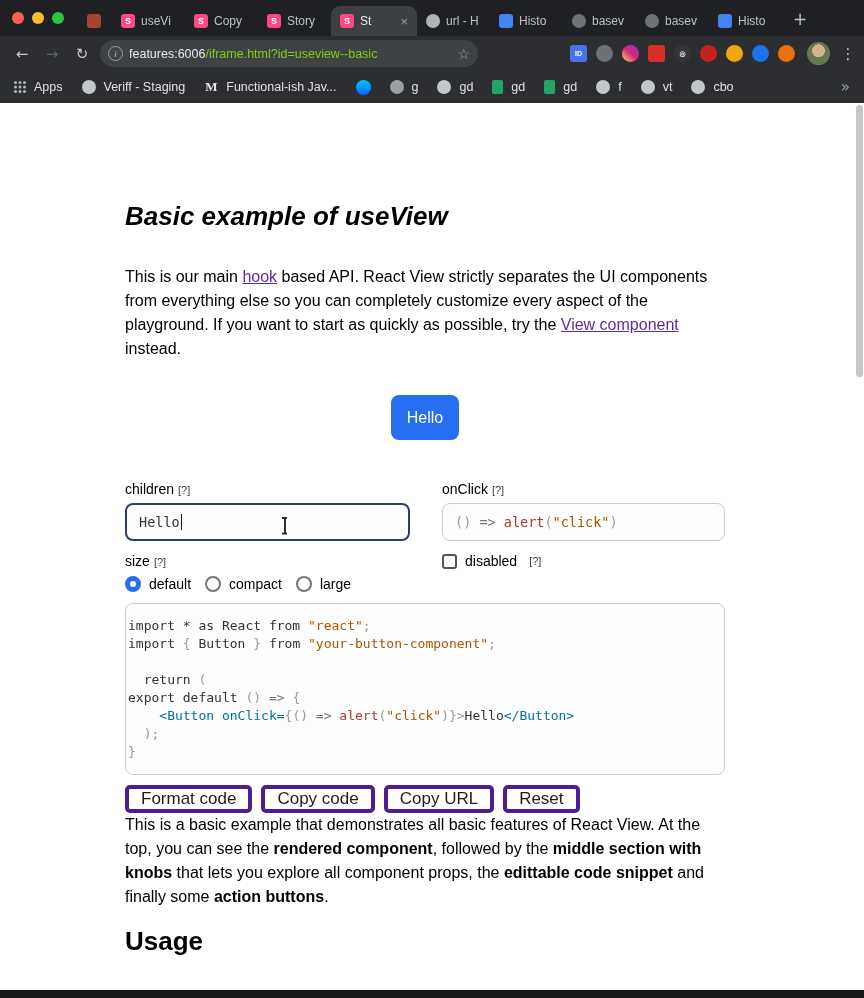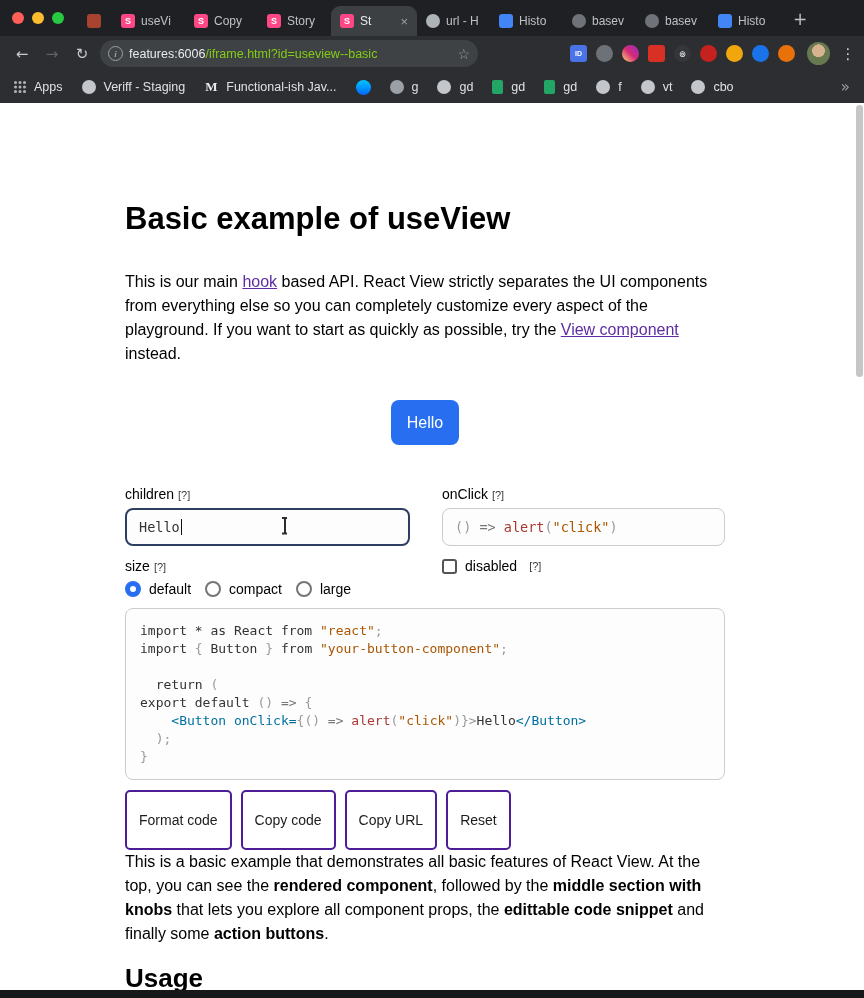--- a/index.html
+++ b/index.html
@@ -62,21 +62,21 @@
   .bi-github{width:14px;height:14px;border-radius:50%;background:#c3c7cc;}
   .bi-medium{width:14px;height:14px;font:bold 13px "Liberation Serif",serif;color:#e8eaed;
     display:flex;align-items:center;justify-content:center;}
   .bi-messenger{width:15px;height:15px;border-radius:50%;background:linear-gradient(180deg,#00c6ff,#0068ff);}
   .bi-sheets{width:11px;height:14px;border-radius:2px;background:#23a566;}
   .bi-gray{width:14px;height:14px;border-radius:50%;background:#9aa0a6;}
 
   
   .page{position:absolute;top:103px;left:0;right:0;height:887px;background:#fff;overflow:hidden;color:#000;}
   .content{width:600px;margin-left:125px;padding-top:98px;}
-  h1{font-size:31px;font-weight:bold;margin:0 0 33px;}
+  h1{font-size:26px;font-weight:bold;margin:0 0 33px;font-style:italic;}
   .para{font-size:16px;line-height:24px;margin:0;}
   .para .link{color:var(--link-purple,#5e2ca5);text-decoration:underline;}
   .preview{display:flex;justify-content:center;margin:34px 0 0;}
   .btn-primary{background:var(--accent-blue,#276ef1);color:#fff;border:none;border-radius:8px;
     font-size:16px;font-family:inherit;padding:12px 16px;line-height:21px;cursor:pointer;}
   .knobs{display:grid;grid-template-columns:285px 283px;column-gap:32px;margin-top:41px;}
   .knob-label{font-size:14px;margin-bottom:6px;}
   .help{font-size:11px;color:#3a3a3a;margin-left:4px;}
   .knob-input{height:38px;box-sizing:border-box;border-radius:8px;background:#fdfdfd;display:flex;
     align-items:center;padding:0 12px;font-family:"DejaVu Sans Mono",monospace;font-size:13.5px;color:#333;}
@@ -86,32 +86,32 @@
   .knob-size,.knob-disabled{margin-top:12px;}
   .radio-row{display:flex;align-items:center;margin-top:7px;}
   .radio-opt{display:flex;align-items:center;gap:8px;margin-right:14px;font-size:14px;}
   .radio{width:16px;height:16px;border-radius:50%;box-sizing:border-box;background:#fff;flex:none;}
   .radio.sel{border:5px solid var(--accent-blue,#276ef1);}
   .radio.unsel{border:2px solid #757575;}
   .check-row{display:flex;align-items:center;gap:8px;font-size:14px;}
   .checkbox{width:15px;height:15px;border:2px solid #555;border-radius:3px;box-sizing:border-box;
     background:#fff;flex:none;}
   .codebox{margin-top:11px;border:1px solid #ccc;border-radius:8px;background:#fdfdfd;
-    padding:13px 14px;font-family:"DejaVu Sans Mono",monospace;font-size:13px;line-height:18px;box-sizing:border-box;}
+    padding:13px 2px;font-family:"DejaVu Sans Mono",monospace;font-size:13px;line-height:18px;box-sizing:border-box;}
   .code-line{white-space:pre;}
   .tok-plain{color:var(--code-plain,#333)}
   .tok-punct{color:var(--code-punct,#999)}
   .tok-op{color:var(--code-operator,#777)}
   .tok-string{color:var(--code-string,#aa5500)}
   .tok-func{color:var(--code-function,#aa3731)}
   .tok-tag{color:var(--code-tag,#0070a1)}
   .tok-attr{color:var(--code-attr,#0070a1)}
   .actions{display:flex;gap:9px;margin-top:10px;}
-  .action-btn{background:#fff;border:2px solid #4c1d95;border-radius:5px;padding:20px 12px;
-    font-size:14px;color:#1c1c1c;font-family:inherit;cursor:pointer;}
+  .action-btn{background:#fff;border:4px solid #4c1d95;border-radius:5px;padding:0 12px;
+    font-size:17px;color:#1c1c1c;font-family:inherit;cursor:pointer;}
   .outro{}
   h2{font-size:26px;font-weight:bold;margin:17px 0 0;}
   .scroll-thumb{position:absolute;top:2px;right:1px;width:7px;height:272px;border-radius:4px;background:#c6c6c6;}
   .ibeam{position:absolute;left:281px;top:414px;width:7px;height:17px;pointer-events:none;}
   .ibeam::before{content:"";position:absolute;left:3px;top:1px;bottom:1px;width:1.5px;background:#2d2d2d;}
   .ibeam::after{content:"";position:absolute;left:1px;top:0;width:5px;height:1.5px;background:#2d2d2d;
     box-shadow:0 15.5px 0 #2d2d2d;}
   .bottom-strip{position:absolute;left:0;right:0;bottom:0;height:8px;background:#17181a;}
 </style>
 </head>

